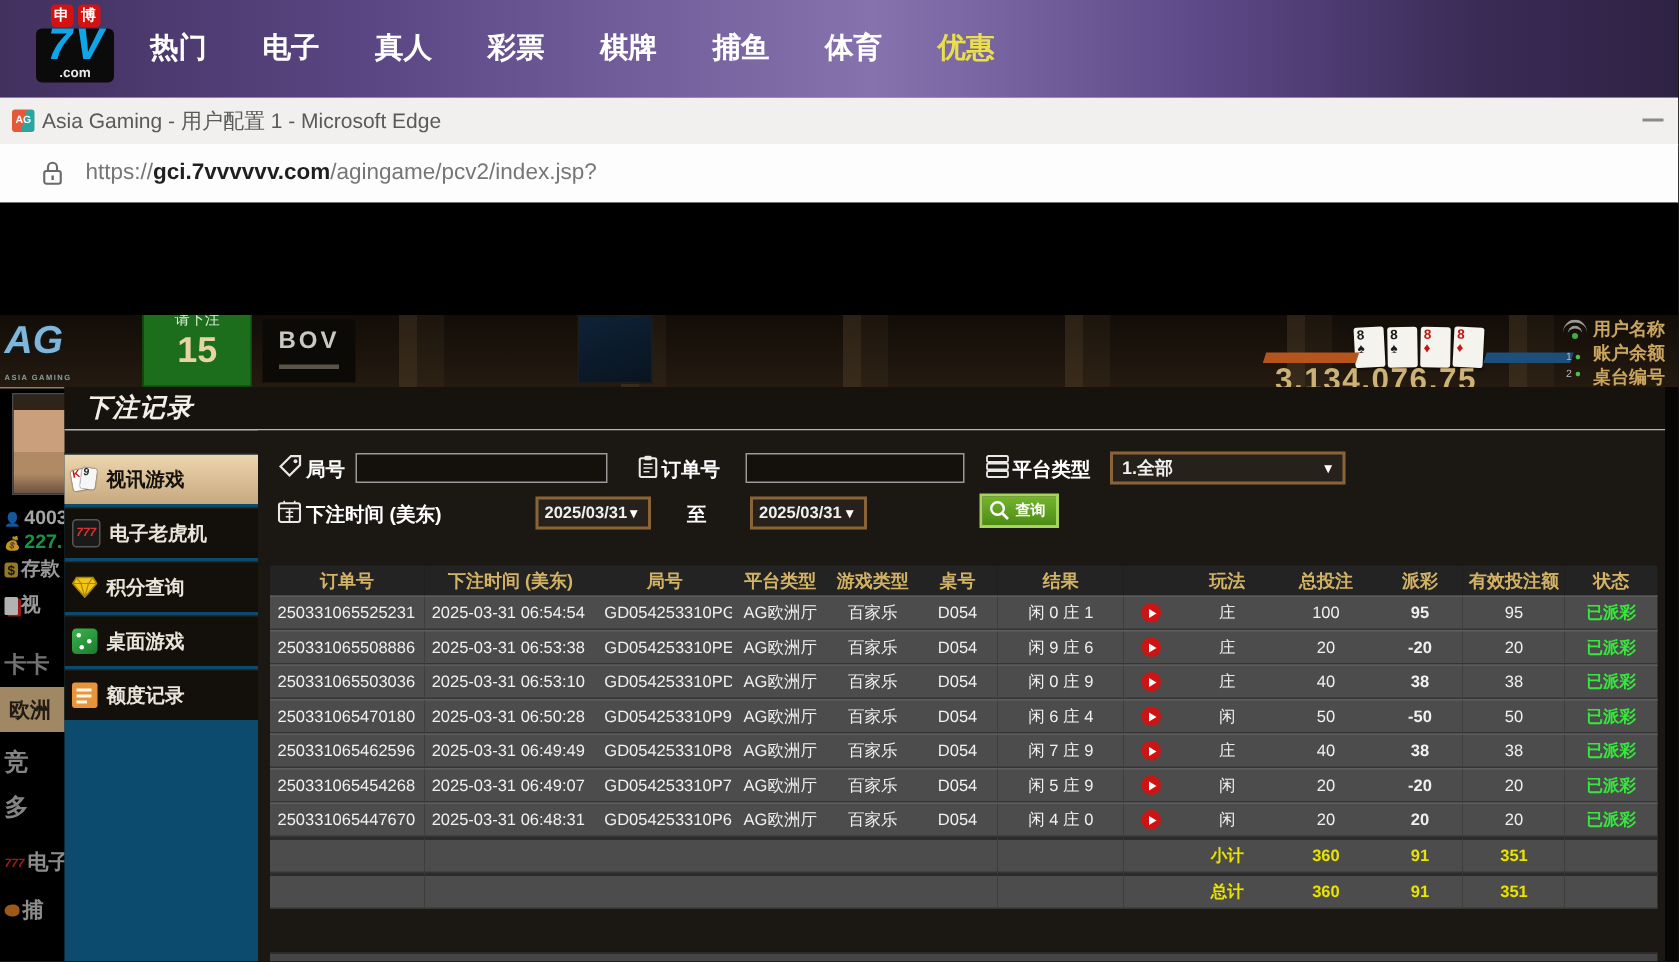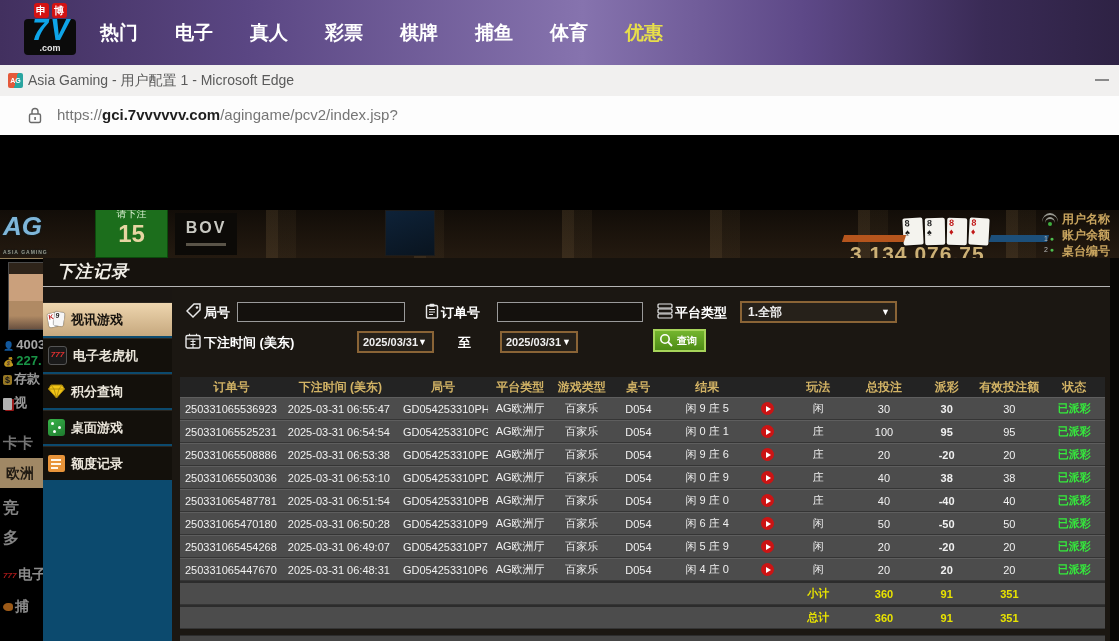--- a/index.html
+++ b/index.html
@@ -344,35 +344,20 @@
                 <th></th>
                 <th>玩法</th>
                 <th>总投注</th>
                 <th>派彩</th>
                 <th>有效投注额</th>
                 <th>状态</th>
               </tr>
             </thead>
           <tbody id="tbodyrows">
               <tr>
-                <td class="l">250331065536923</td>
-                <td class="l">2025-03-31 06:55:47</td>
-                <td class="l">GD054253310PH</td>
-                <td>AG欧洲厅</td>
-                <td>百家乐</td>
-                <td>D054</td>
-                <td>闲 9 庄 5</td>
-                <td><span class="playbtn"></span></td>
-                <td>闲</td>
-                <td>30</td>
-                <td class="pay-win">30</td>
-                <td>30</td>
-                <td><span class="stat">已派彩</span></td>
-              </tr>
-              <tr>
                 <td class="l">250331065525231</td>
                 <td class="l">2025-03-31 06:54:54</td>
                 <td class="l">GD054253310PG</td>
                 <td>AG欧洲厅</td>
                 <td>百家乐</td>
                 <td>D054</td>
                 <td>闲 0 庄 1</td>
                 <td><span class="playbtn"></span></td>
                 <td>庄</td>
                 <td>100</td>
@@ -404,50 +389,50 @@
                 <td>D054</td>
                 <td>闲 0 庄 9</td>
                 <td><span class="playbtn"></span></td>
                 <td>庄</td>
                 <td>40</td>
                 <td class="pay-win">38</td>
                 <td>38</td>
                 <td><span class="stat">已派彩</span></td>
               </tr>
               <tr>
-                <td class="l">250331065487781</td>
-                <td class="l">2025-03-31 06:51:54</td>
-                <td class="l">GD054253310PB</td>
-                <td>AG欧洲厅</td>
-                <td>百家乐</td>
-                <td>D054</td>
-                <td>闲 9 庄 0</td>
-                <td><span class="playbtn"></span></td>
-                <td>庄</td>
-                <td>40</td>
-                <td class="pay-loss">-40</td>
-                <td>40</td>
-                <td><span class="stat">已派彩</span></td>
-              </tr>
-              <tr>
                 <td class="l">250331065470180</td>
                 <td class="l">2025-03-31 06:50:28</td>
                 <td class="l">GD054253310P9</td>
                 <td>AG欧洲厅</td>
                 <td>百家乐</td>
                 <td>D054</td>
                 <td>闲 6 庄 4</td>
                 <td><span class="playbtn"></span></td>
                 <td>闲</td>
                 <td>50</td>
                 <td class="pay-loss">-50</td>
                 <td>50</td>
                 <td><span class="stat">已派彩</span></td>
               </tr>
               <tr>
+                <td class="l">250331065462596</td>
+                <td class="l">2025-03-31 06:49:49</td>
+                <td class="l">GD054253310P8</td>
+                <td>AG欧洲厅</td>
+                <td>百家乐</td>
+                <td>D054</td>
+                <td>闲 7 庄 9</td>
+                <td><span class="playbtn"></span></td>
+                <td>庄</td>
+                <td>40</td>
+                <td class="pay-win">38</td>
+                <td>38</td>
+                <td><span class="stat">已派彩</span></td>
+              </tr>
+              <tr>
                 <td class="l">250331065454268</td>
                 <td class="l">2025-03-31 06:49:07</td>
                 <td class="l">GD054253310P7</td>
                 <td>AG欧洲厅</td>
                 <td>百家乐</td>
                 <td>D054</td>
                 <td>闲 5 庄 9</td>
                 <td><span class="playbtn"></span></td>
                 <td>闲</td>
                 <td>20</td>

